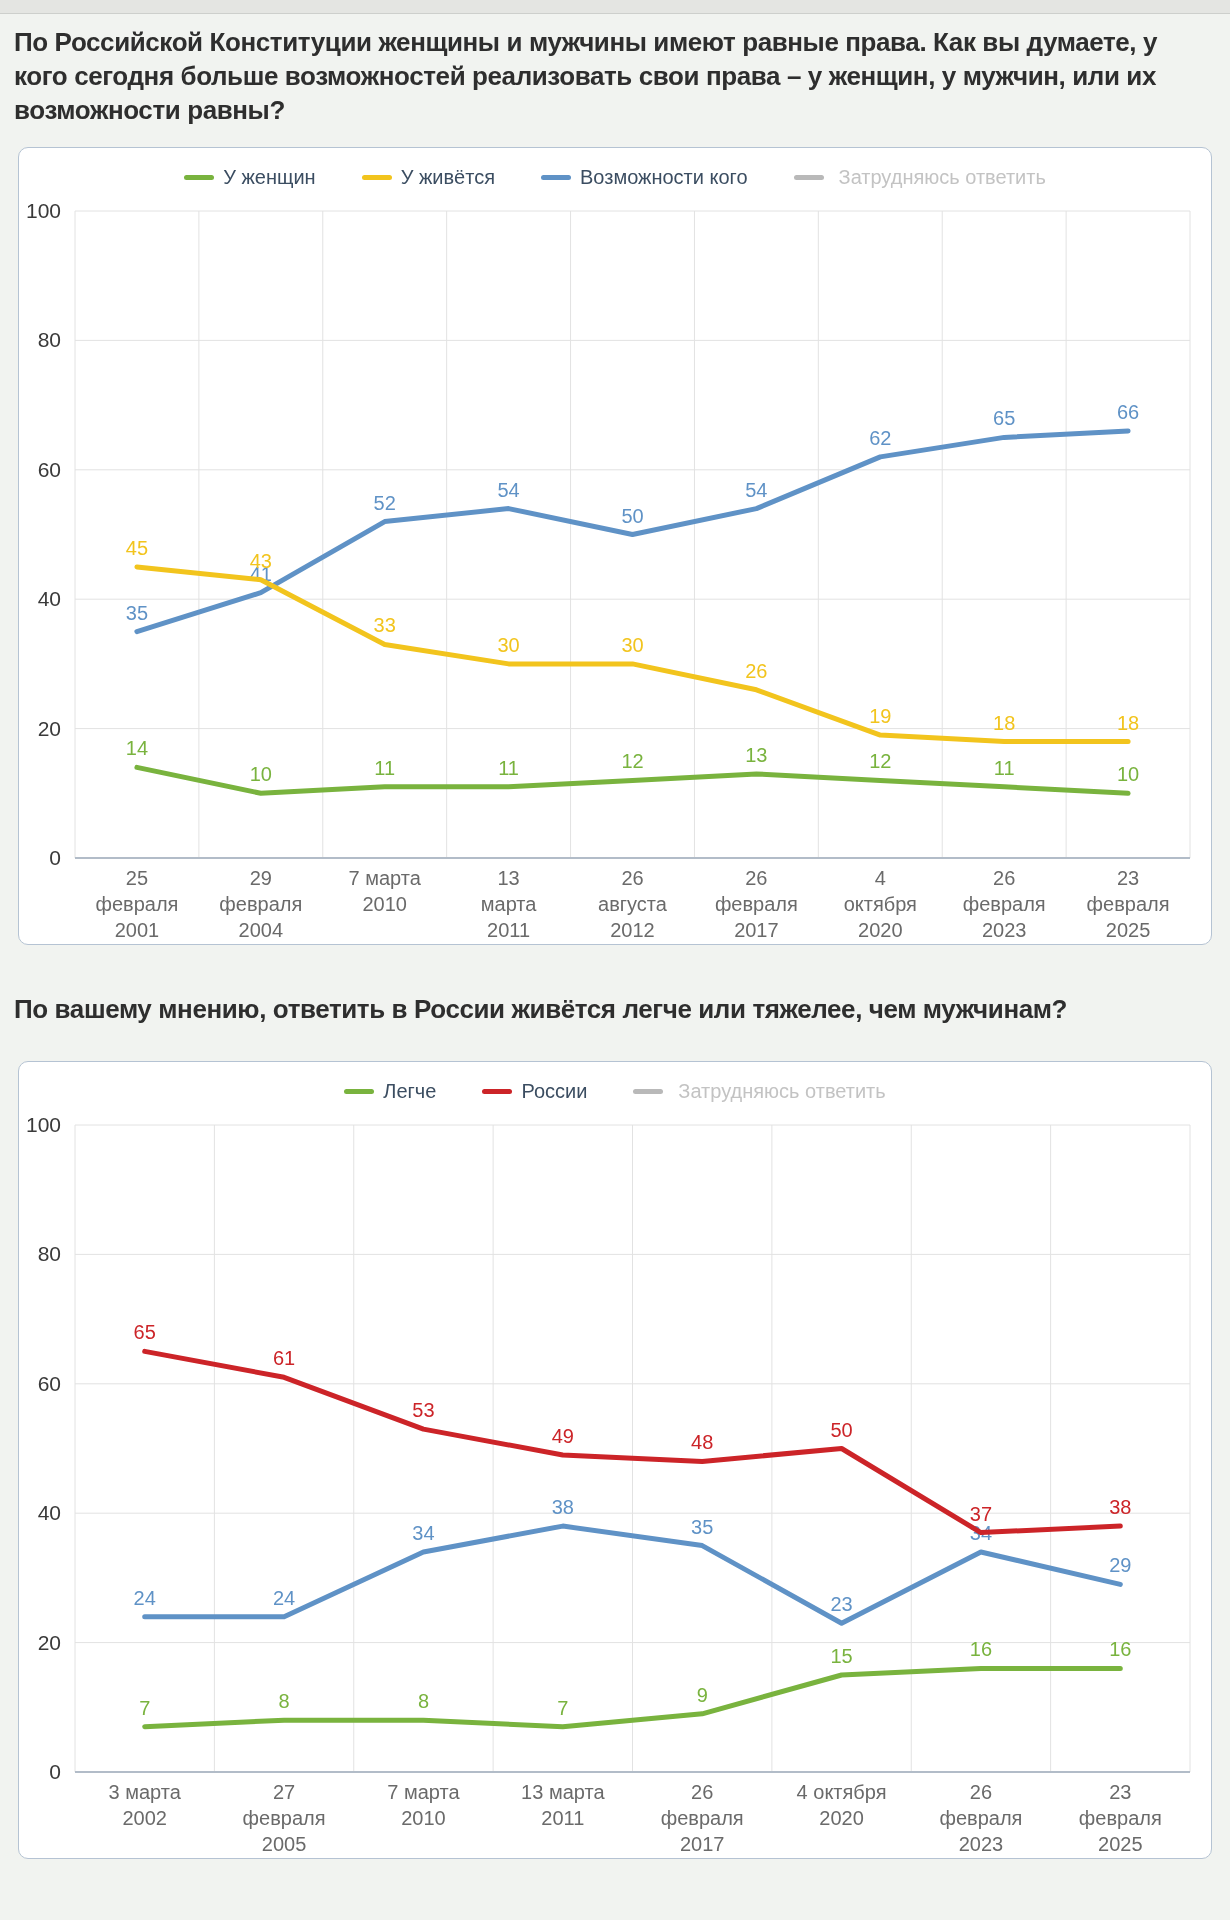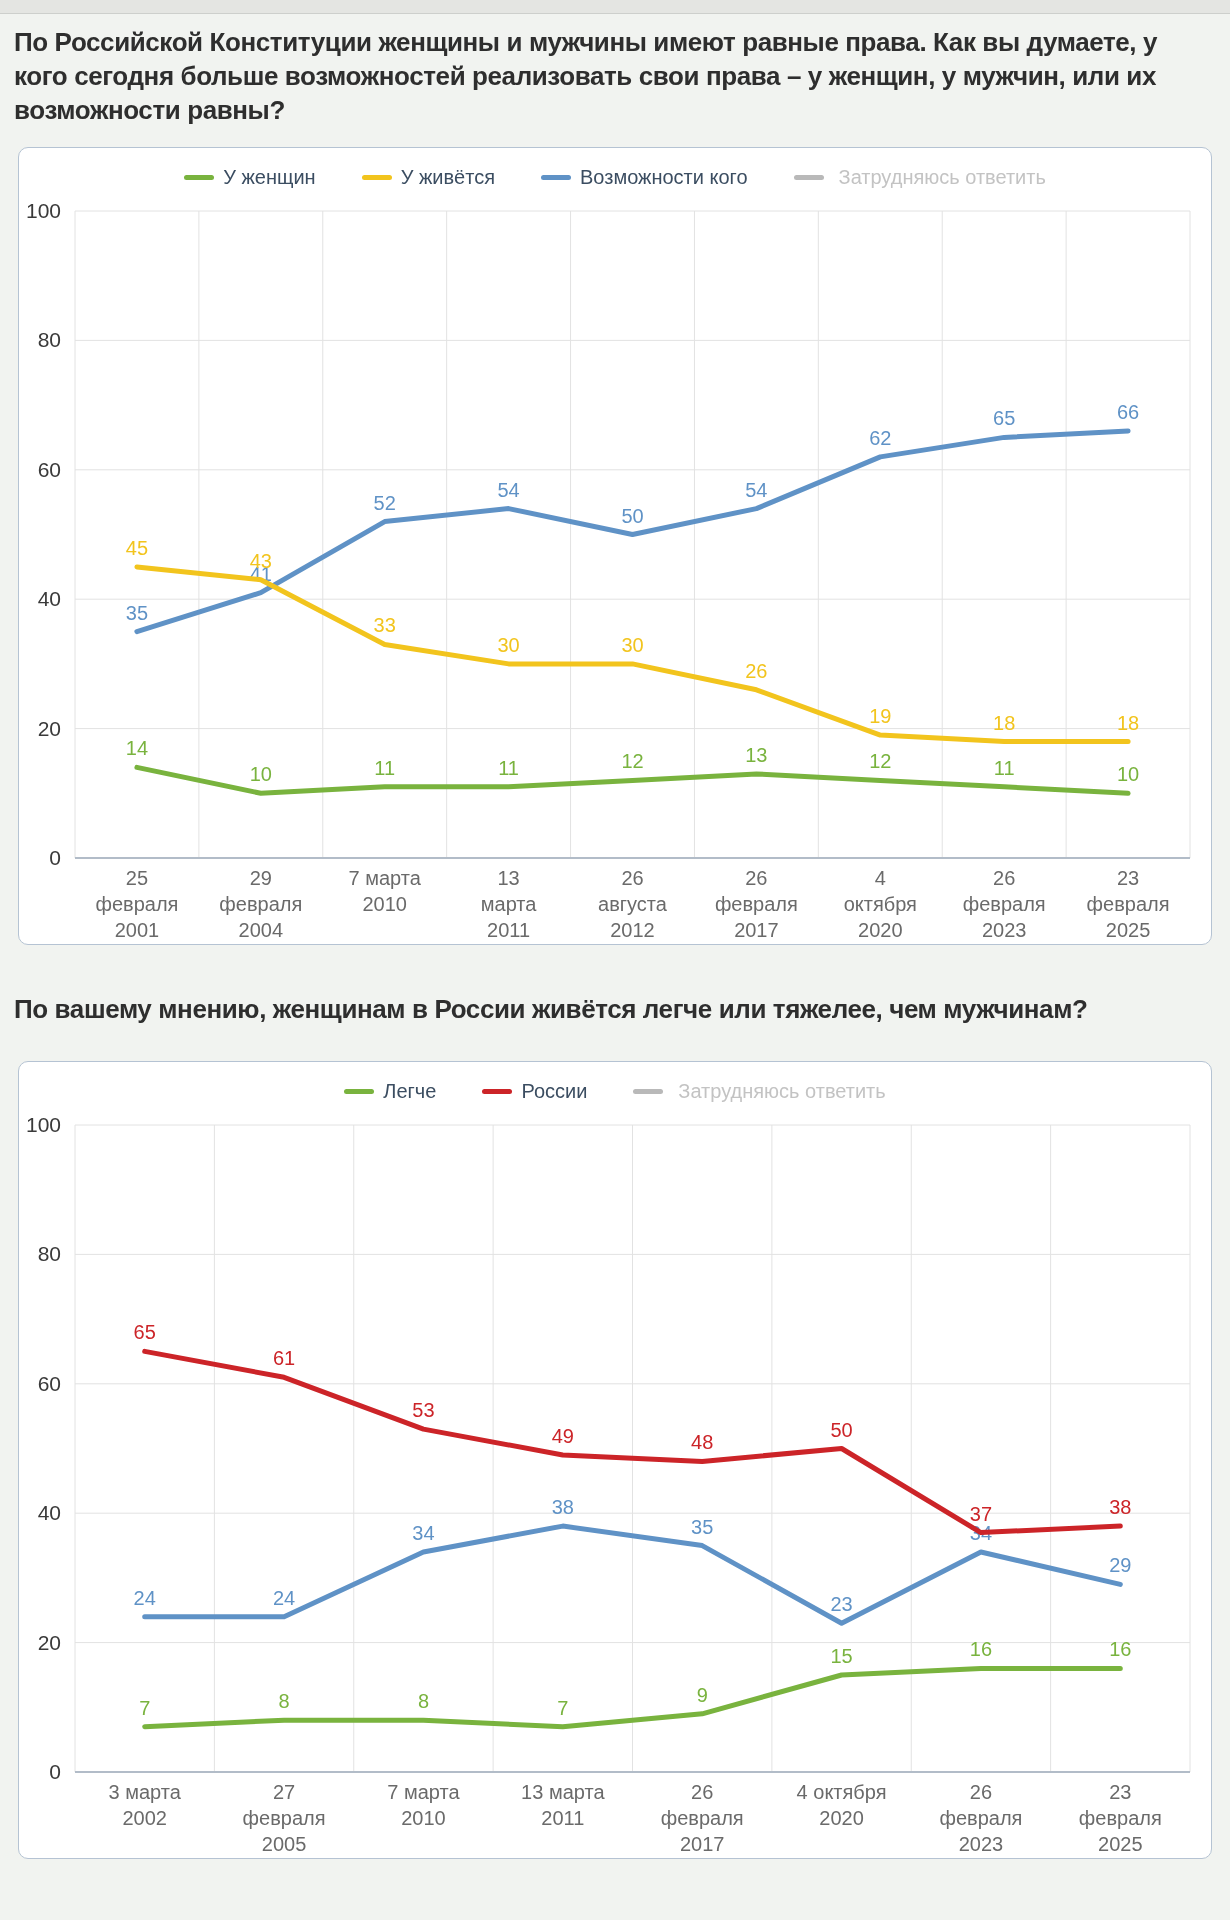--- a/index.html
+++ b/index.html
@@ -142,21 +142,21 @@
         <text x="861.2777777777777" y="736" text-anchor="middle" font-size="20" fill="#6a6a6a">2020</text>
         <text x="985.1666666666666" y="684" text-anchor="middle" font-size="20" fill="#6a6a6a">26</text>
         <text x="985.1666666666666" y="710" text-anchor="middle" font-size="20" fill="#6a6a6a">февраля</text>
         <text x="985.1666666666666" y="736" text-anchor="middle" font-size="20" fill="#6a6a6a">2023</text>
         <text x="1109.0555555555554" y="684" text-anchor="middle" font-size="20" fill="#6a6a6a">23</text>
         <text x="1109.0555555555554" y="710" text-anchor="middle" font-size="20" fill="#6a6a6a">февраля</text>
         <text x="1109.0555555555554" y="736" text-anchor="middle" font-size="20" fill="#6a6a6a">2025</text>
       </svg>
   </div>
 
-  <h1 class="question second">По вашему мнению, женщинам в России живётся легче или тяжелее, чем мужчинам?</h1>
+  <h1 class="question second">По вашему мнению, ответить в России живётся легче или тяжелее, чем мужчинам?</h1>
 
   <div class="card">
     <div class="legend">
         <div class="legend-item">
           <span class="legend-swatch" style="background: rgb(121, 179, 62);"></span>
           <span class="legend-label">Легче</span>
         </div>
         <div class="legend-item">
           <span class="legend-swatch" style="background: rgb(204, 36, 40);"></span>
           <span class="legend-label">России</span>

